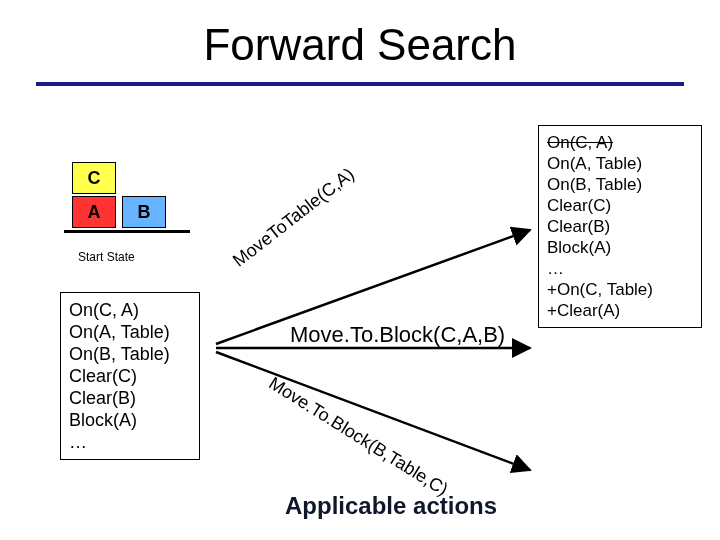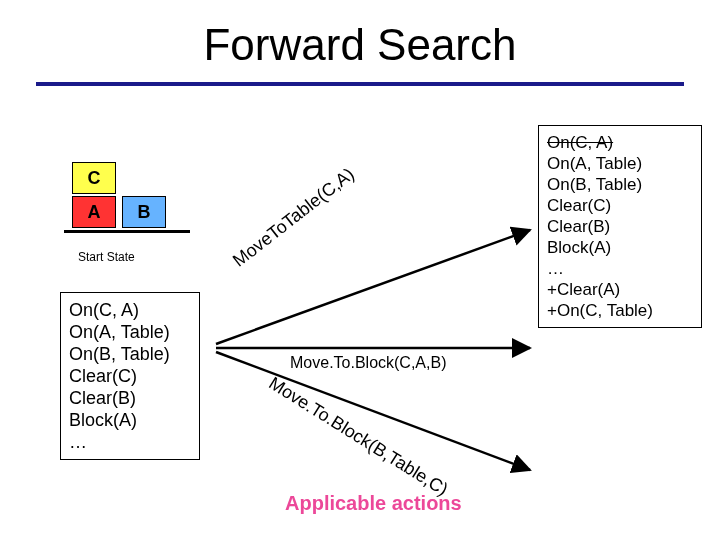--- a/index.html
+++ b/index.html
@@ -85,22 +85,21 @@
     padding: 6px 8px;
     font-size: 17px;
     line-height: 21px;
     box-sizing: border-box;
   }
   
   .action-mid {
     position: absolute;
     left: 290px;
     top: 322px;
-    font-size: 16px;
-    margin-top: 32px;
+    font-size: 22px;
   }
   .action-up {
     position: absolute;
     left: 229px;
     top: 255px;
     font-size: 18px;
     transform: rotate(-38deg);
     transform-origin: left top;
   }
   .action-down {
@@ -108,23 +107,23 @@
     left: 276px;
     top: 373px;
     font-size: 18px;
     transform: rotate(32deg);
     transform-origin: left top;
   }
   .applicable {
     position: absolute;
     left: 285px;
     top: 492px;
-    font-size: 20px;
+    font-size: 24px;
     font-weight: bold;
-    color: #ec4899;
+    color: #0f172a;
   }
   
   .arrows {
     position: absolute;
     left: 0;
     top: 0;
     width: 720px;
     height: 540px;
     pointer-events: none;
   }
@@ -174,19 +173,19 @@
   <div class="action-down">Move.To.Block(B,Table,C)</div>
 
   <div class="resultbox">
     <div class="strike">On(C, A)</div>
     <div>On(A, Table)</div>
     <div>On(B, Table)</div>
     <div>Clear(C)</div>
     <div>Clear(B)</div>
     <div>Block(A)</div>
     <div>…</div>
+    <div>+On(C, Table)</div>
     <div>+Clear(A)</div>
-    <div>+On(C, Table)</div>
   </div>
 
   <div class="applicable">Applicable actions</div>
 
 </div>
 
 </body></html>

